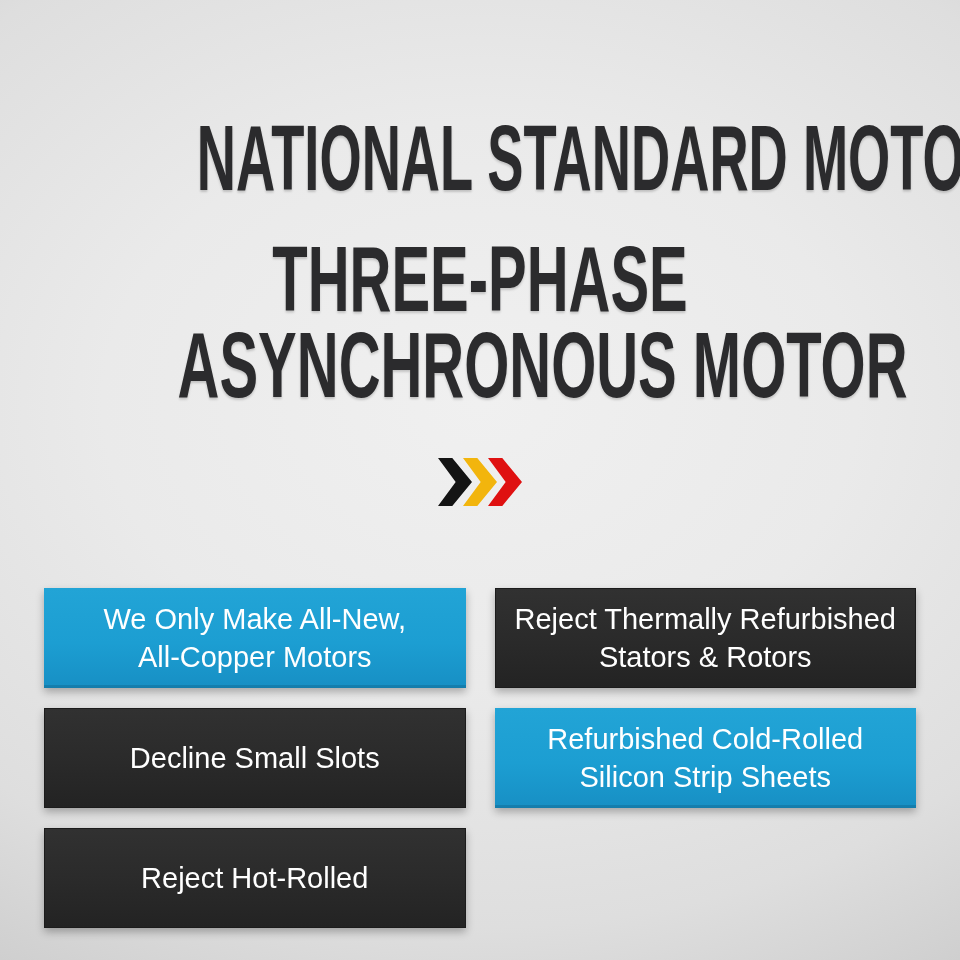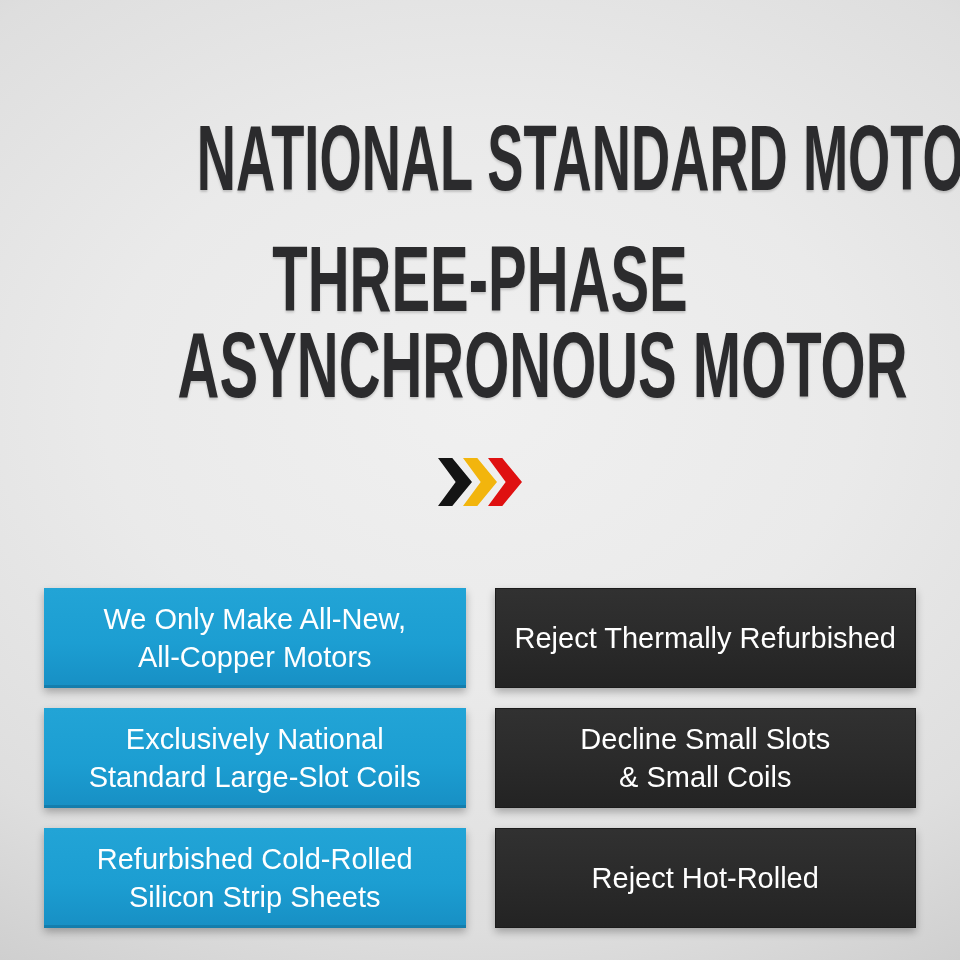--- a/index.html
+++ b/index.html
@@ -120,30 +120,26 @@
 
   <div class="grid">
 
     <div class="cell pro">
       <span class="ln">We Only Make All-New,</span>
       <span class="ln">All-Copper Motors</span>
     </div>
 
     <div class="cell con">
       <span class="ln">Reject Thermally Refurbished</span>
+      <span class="ln">Stators &amp; Rotors</span>
     </div>
 
-    <div class="cell pro">
-      <span class="ln">Exclusively National</span>
-      <span class="ln">Standard Large-Slot Coils</span>
-    </div>
 
     <div class="cell con">
       <span class="ln">Decline Small Slots</span>
-      <span class="ln">&amp; Small Coils</span>
     </div>
 
     <div class="cell pro">
       <span class="ln">Refurbished Cold-Rolled</span>
       <span class="ln">Silicon Strip Sheets</span>
     </div>
 
     <div class="cell con">
       <span class="ln">Reject Hot-Rolled</span>
     </div>

